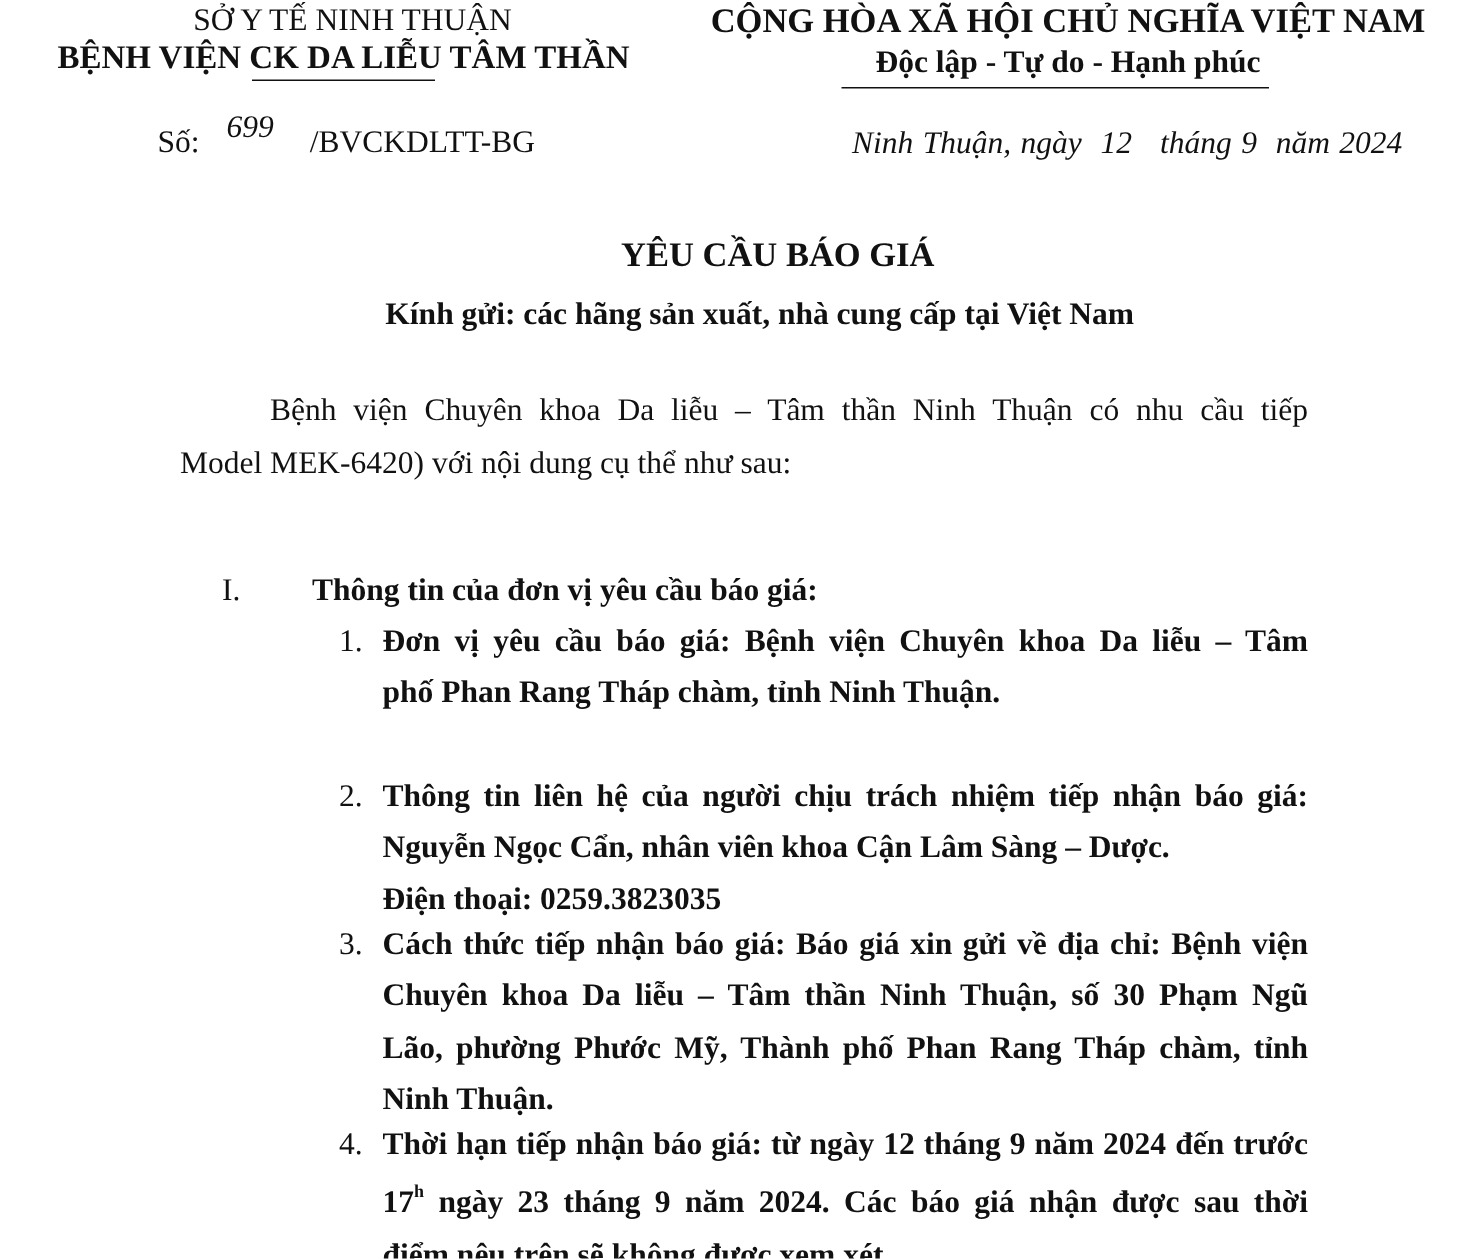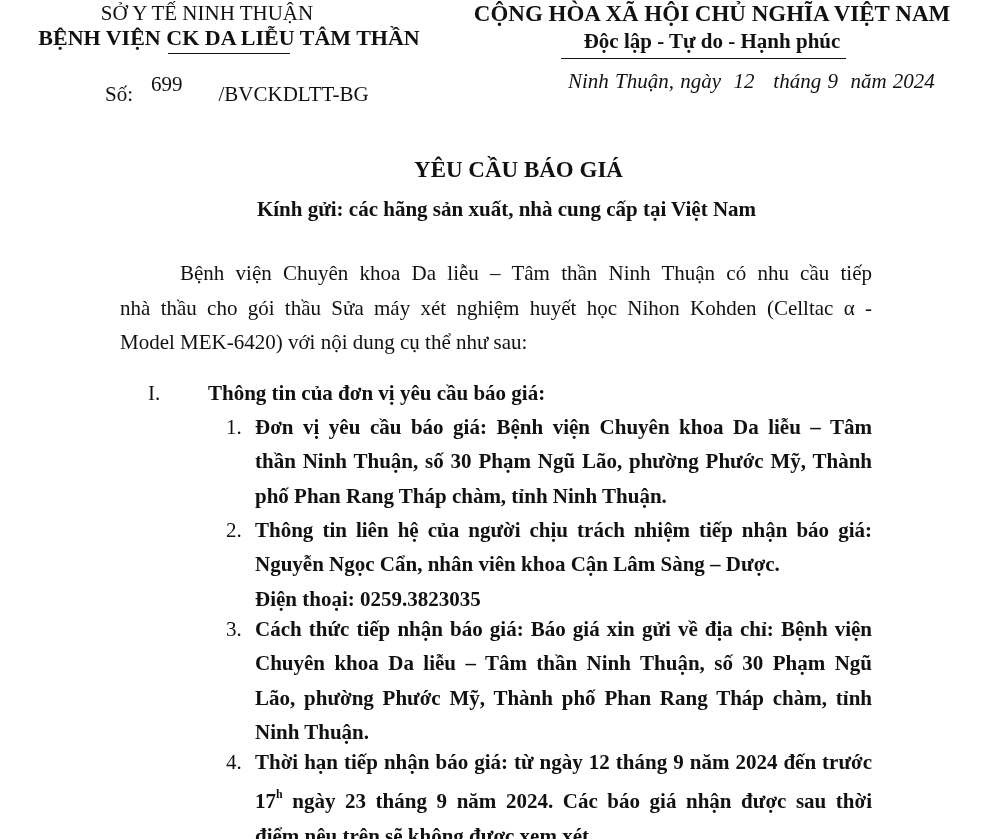--- a/index.html
+++ b/index.html
@@ -13,21 +13,21 @@
       overflow: hidden;
       position: relative;
       font-family: "Liberation Serif", "DejaVu Serif", serif;
       color: #111111;
     }
     .abs { position: absolute; white-space: nowrap; }
     .center { text-align: center; }
 
     
     .org-parent {
-      left: 12px; top: 1px; width: 390px;
+      left: 40px; top: 1px; width: 390px;
       font-size: 21px; line-height: 24px;
     }
     .org-name {
       left: 24px; top: 25px; width: 410px;
       font-size: 22px; font-weight: bold; line-height: 26px;
     }
     .org-rule {
       left: 168px; top: 53px; width: 122px; height: 0;
       border-top: 1.5px solid #111;
     }
@@ -46,24 +46,24 @@
       border-top: 1.5px solid #111;
     }
 
     
     .docno {
       left: 105px; top: 79px;
       font-size: 21px; line-height: 30px;
     }
     .docno .num {
       position: relative; top: -10px;
-      display: inline-block; margin: 0 36px 0 18px;
+      display: inline-block; margin: 0 24px 0 18px; font-style: italic;
     }
     .date {
-      left: 568px; top: 68px;
+      left: 568px; top: 82px;
       font-size: 21px; font-style: italic; line-height: 26px;
       word-spacing: 1px;
     }
 
     
     .title {
       left: 0; top: 155px; width: 989px;
       font-size: 23px; font-weight: bold; line-height: 30px; margin-left: 24px;
     }
     .recipient {
@@ -127,33 +127,31 @@
   <span>12</span>&nbsp;&nbsp;
   <span>tháng 9</span>&nbsp;
   <span>năm 2024</span>
 </div>
 
 <div class="abs center title">YÊU CẦU BÁO GIÁ</div>
 <div class="abs center recipient">Kính gửi: các hãng sản xuất, nhà cung cấp tại Việt Nam</div>
 
 <div class="para">
   <span style="display:block;text-align-last:justify;">Bệnh viện Chuyên khoa Da liễu – Tâm thần Ninh Thuận có nhu cầu tiếp</span>
-  <span style="display:block;text-align-last:justify;text-indent:0;">nhà thầu cho gói thầu Sửa máy xét nghiệm huyết học Nihon Kohden (Celltac α -</span>
   <span style="display:block;text-indent:0;">Model MEK-6420) với nội dung cụ thể như sau:</span>
 </div>
 
 <div class="abs section">
   <span class="roman">I.</span><span class="heading">Thông tin của đơn vị yêu cầu báo giá:</span>
 </div>
 
 <div class="item" style="top:410px;">
   <span class="n">1.</span>
   <span class="t">
     <span class="ln">Đơn vị yêu cầu báo giá: Bệnh viện Chuyên khoa Da liễu – Tâm</span>
-    <span class="ln">thần Ninh Thuận, số 30 Phạm Ngũ Lão, phường Phước Mỹ, Thành</span>
     <span class="ln last">phố Phan Rang Tháp chàm, tỉnh Ninh Thuận.</span>
   </span>
 </div>
 
 <div class="item" style="top:513px;">
   <span class="n">2.</span>
   <span class="t">
     <span class="ln">Thông tin liên hệ của người chịu trách nhiệm tiếp nhận báo giá:</span>
     <span class="ln last">Nguyễn Ngọc Cẩn, nhân viên khoa Cận Lâm Sàng – Dược.</span>
     <span class="ln last">Điện thoại: 0259.3823035</span>

